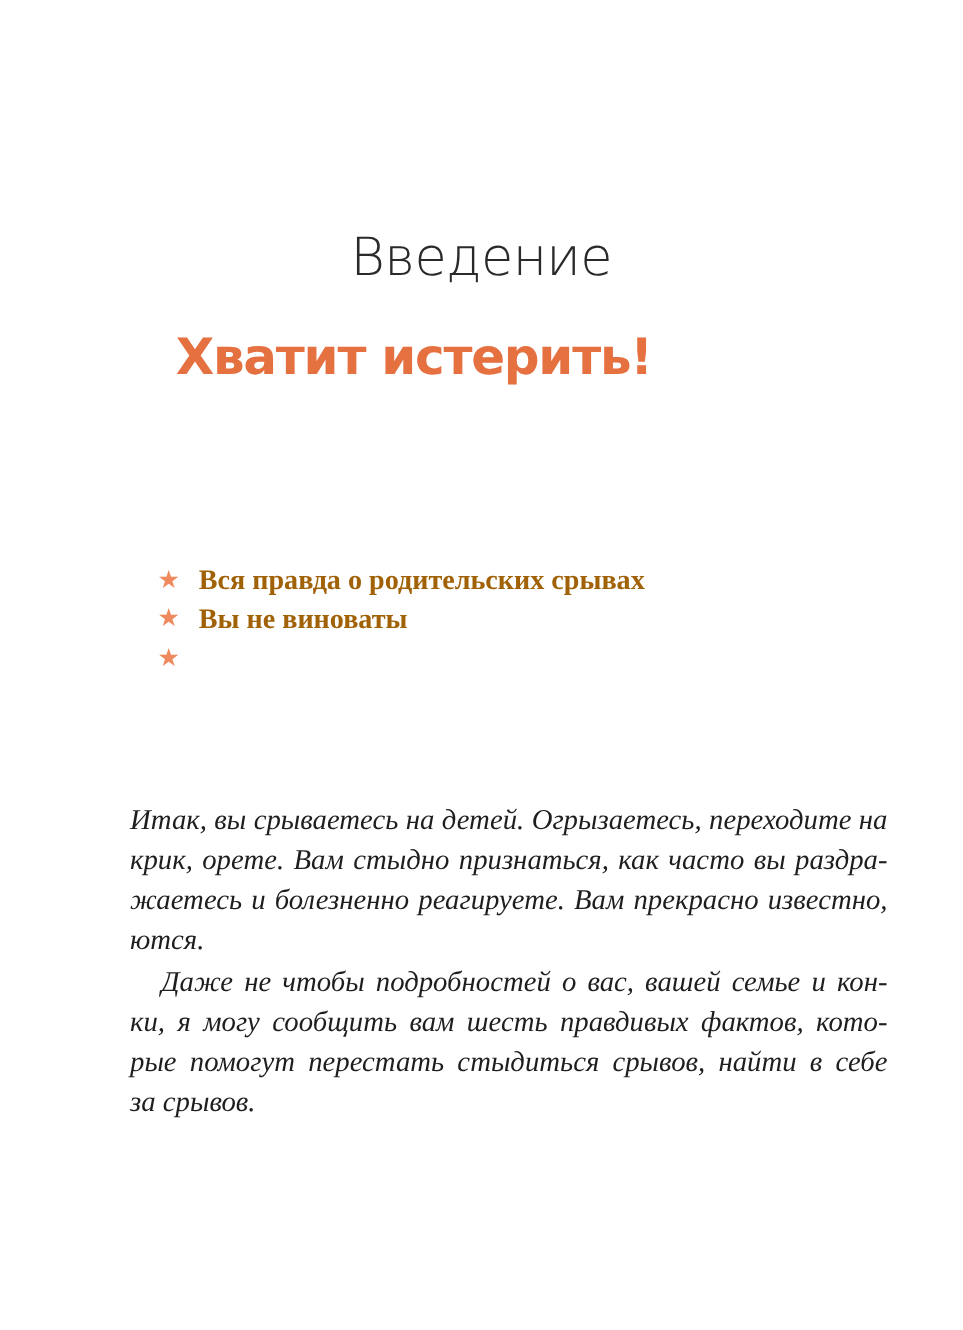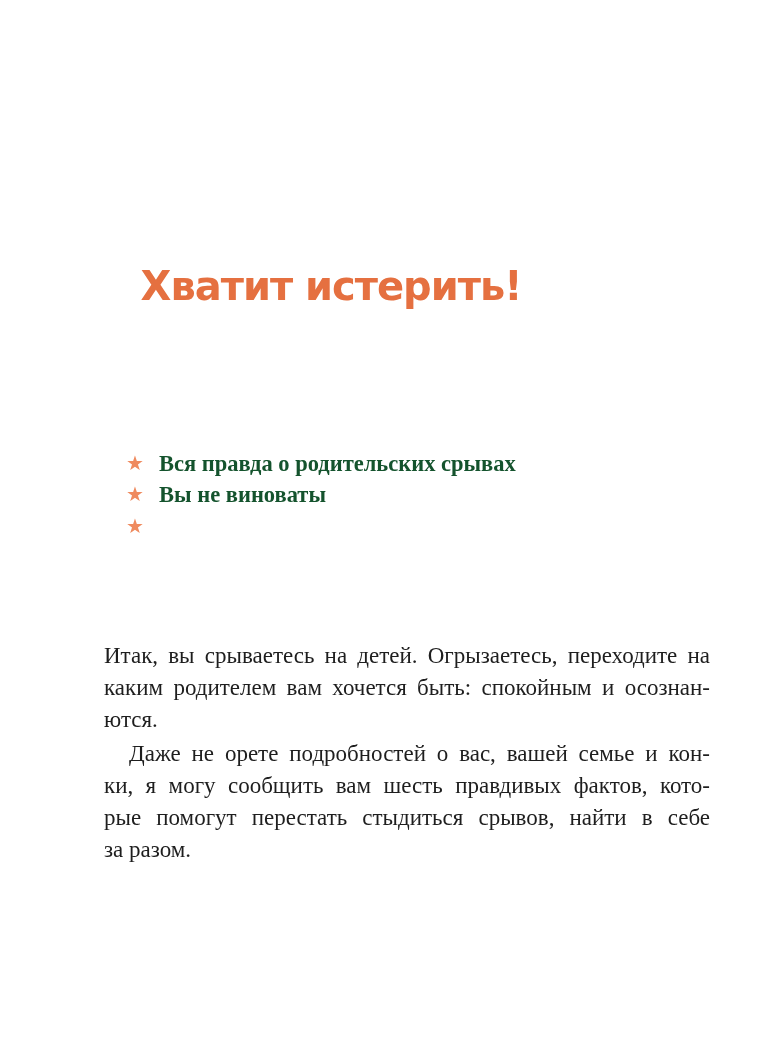--- a/index.html
+++ b/index.html
@@ -65,31 +65,32 @@
       font-size: 20px;
       line-height: 1;
       font-family: "DejaVu Sans", sans-serif;
       margin-right: 11px;
       margin-top: -2px;
     }
     .bullet-text {
       font-family: "Liberation Serif", serif;
       font-weight: bold;
       font-size: 22.5px;
-      color: #14532d;
+      color: #a16207;
       white-space: nowrap;
     }
     .body-text {
       position: absolute;
       left: 104px;
       top: 640px;
       width: 606px;
       font-family: "Liberation Serif", serif;
       font-size: 23px;
       color: #1e1e1e;
+      font-style: italic;
     }
     .line {
       height: 32px;
       line-height: 32px;
       white-space: nowrap;
       text-align: justify;
       text-align-last: justify;
     }
     .line.last {
       text-align-last: left;
@@ -99,43 +100,45 @@
     }
     .para + .para {
       margin-top: 2px;
     }
   </style>
 </head>
 <body>
 
 <div class="page">
 
+  <div class="chapter-label">Введение</div>
   <div class="chapter-title">Хватит истерить!</div>
 
   <ul class="bullets">
     <li class="bullet">
       <span class="star">★</span>
       <span class="bullet-text">Вся правда о родительских срывах</span>
     </li>
     <li class="bullet">
       <span class="star">★</span>
       <span class="bullet-text">Вы не виноваты</span>
     </li>
     <li class="bullet">
       <span class="star">★</span>
     </li>
   </ul>
 
   <div class="body-text">
     <div class="para">
       <div class="line">Итак, вы срываетесь на детей. Огрызаетесь, переходите на</div>
-      <div class="line">каким родителем вам хочется быть: спокойным и осознан-</div>
+      <div class="line">крик, орете. Вам стыдно признаться, как часто вы раздра-</div>
+      <div class="line">жаетесь и болезненно реагируете. Вам прекрасно известно,</div>
       <div class="line last">ются.</div>
     </div>
     <div class="para">
-      <div class="line indent">Даже не орете подробностей о вас, вашей семье и кон-</div>
+      <div class="line indent">Даже не чтобы подробностей о вас, вашей семье и кон-</div>
       <div class="line">ки, я могу сообщить вам шесть правдивых фактов, кото-</div>
       <div class="line">рые помогут перестать стыдиться срывов, найти в себе</div>
-      <div class="line last">за разом.</div>
+      <div class="line last">за срывов.</div>
     </div>
   </div>
 
 </div>
 
 </body></html>

